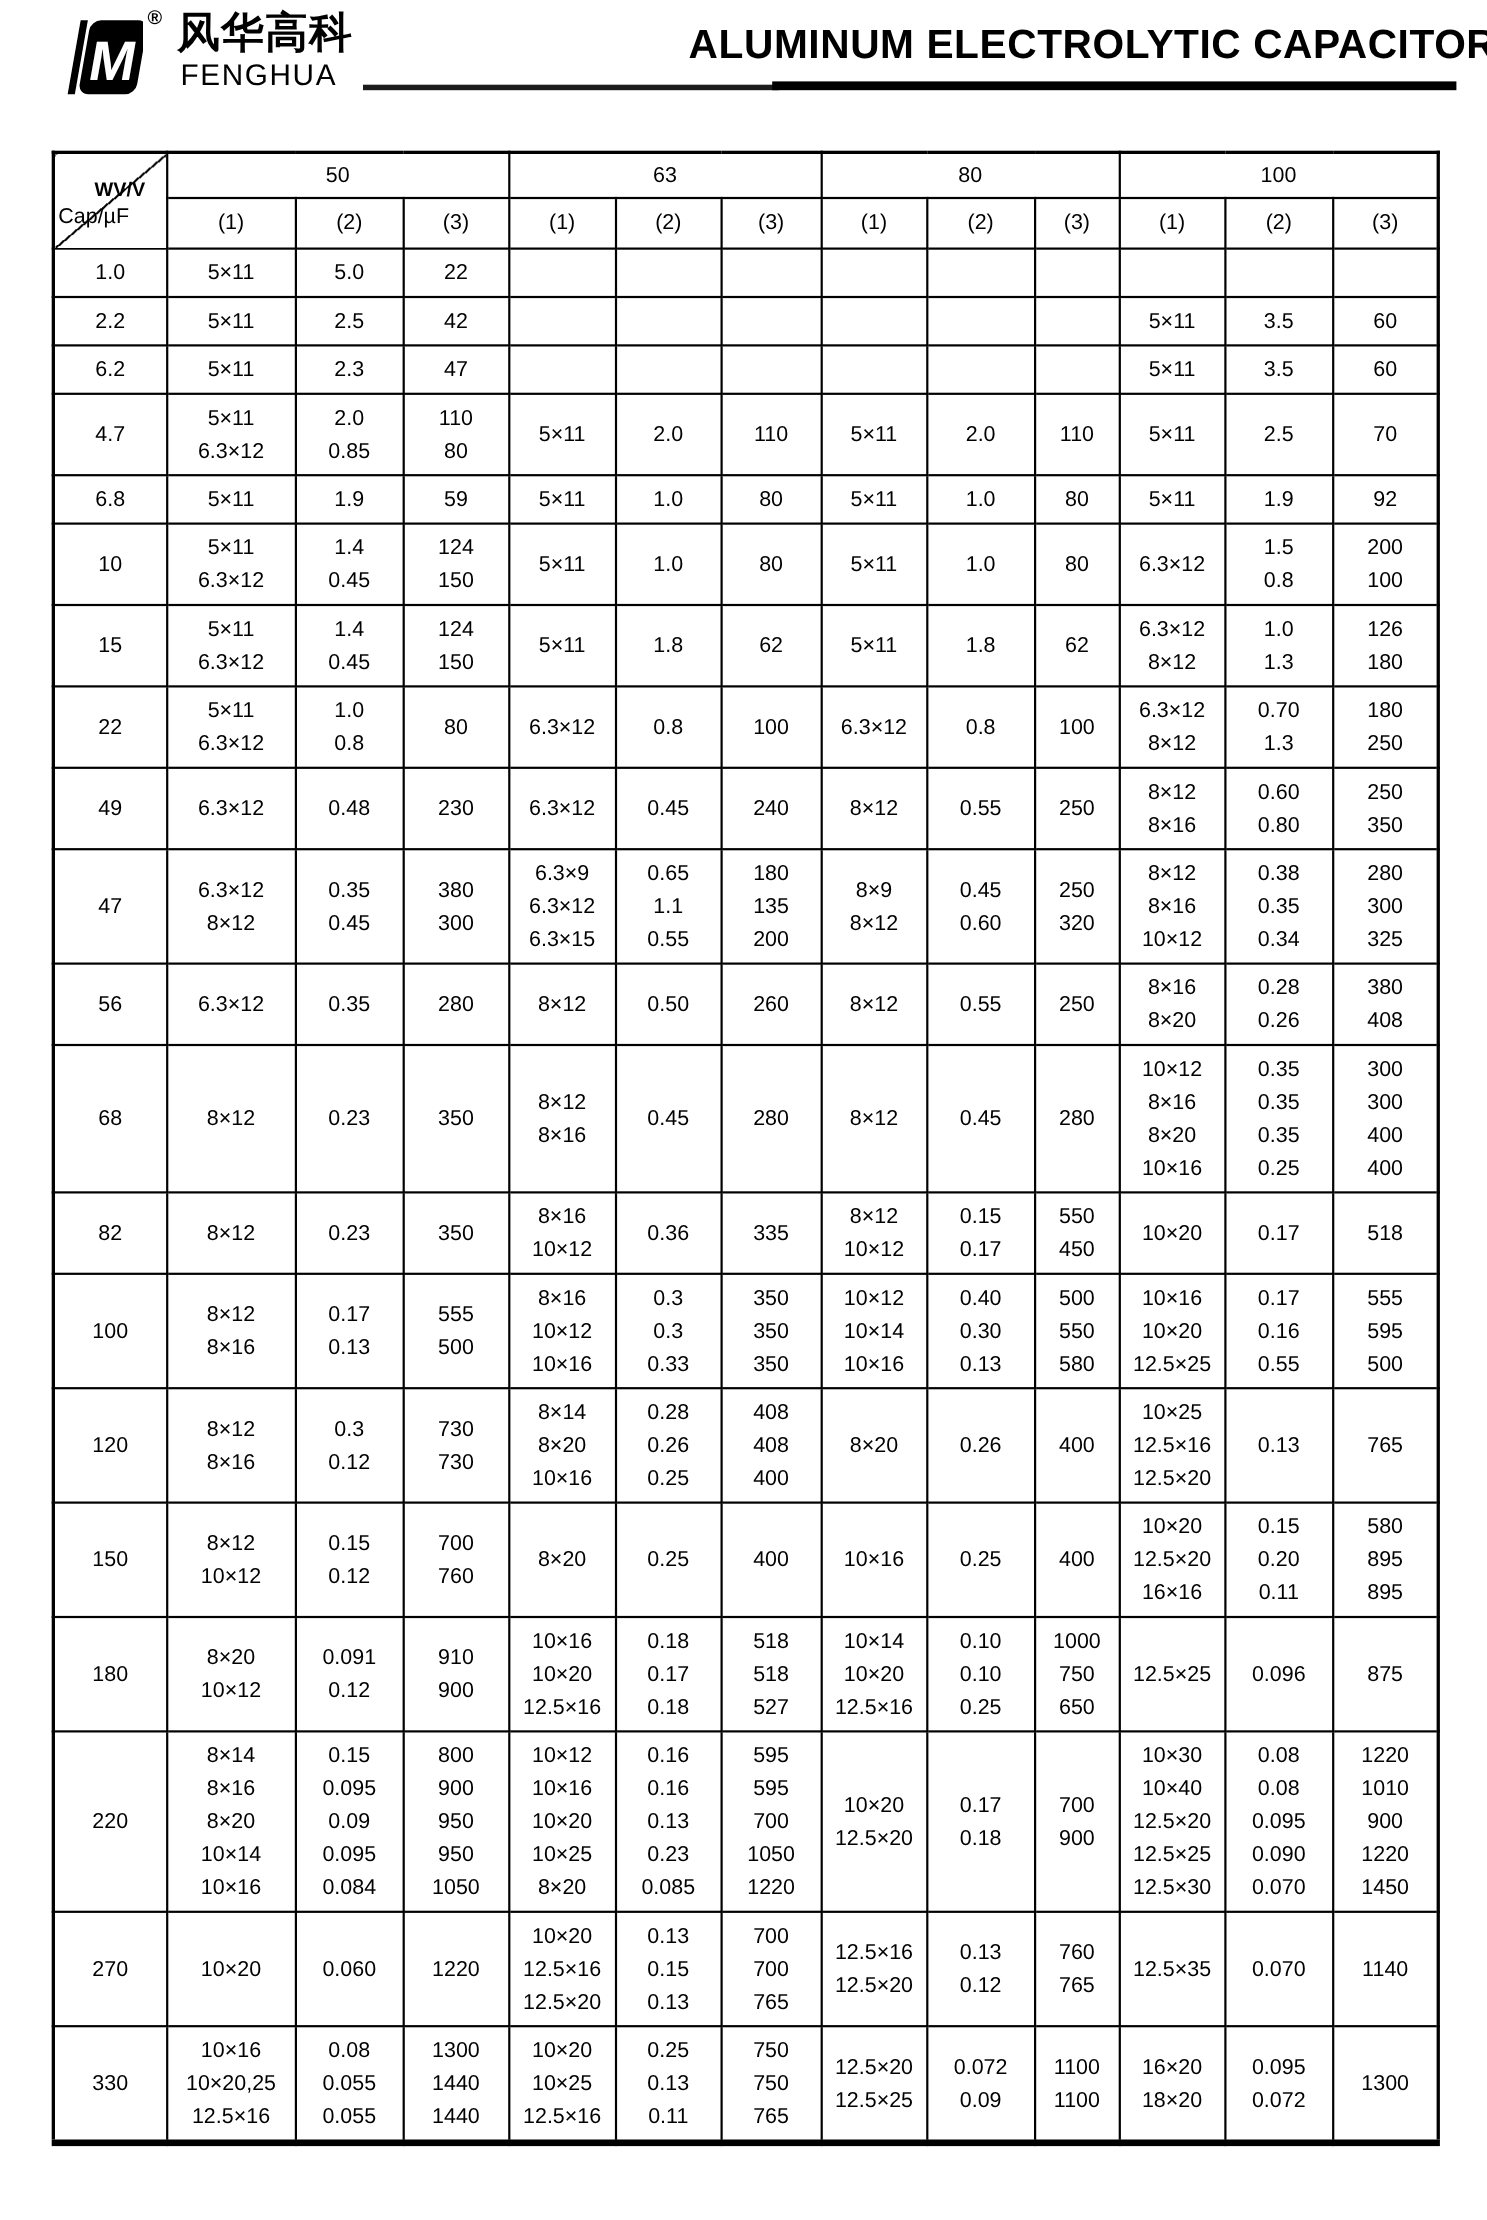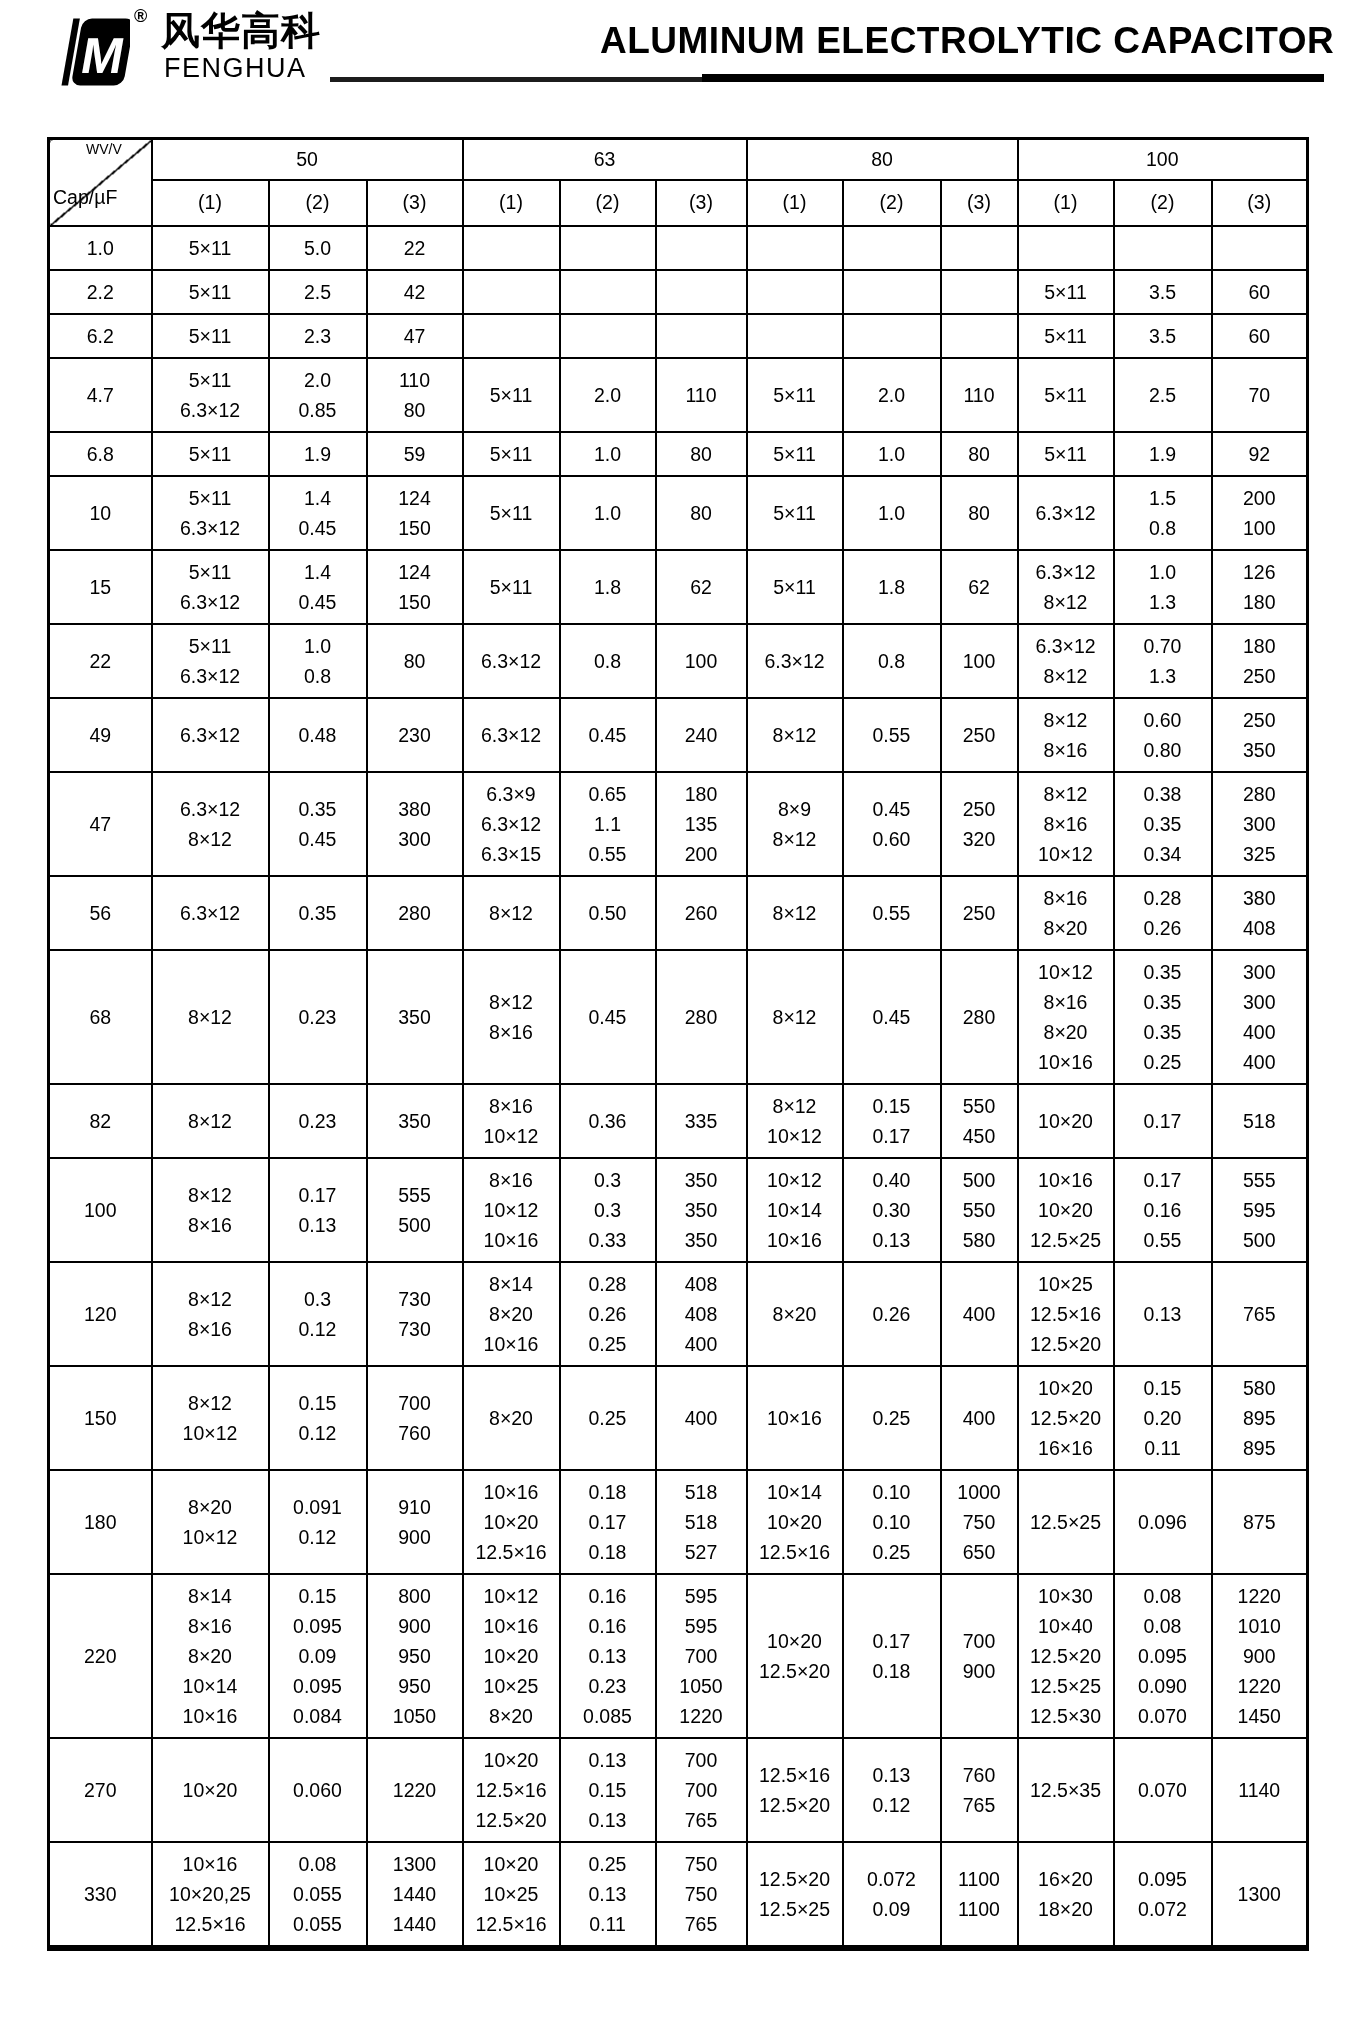--- a/index.html
+++ b/index.html
@@ -7,41 +7,41 @@
   body {
     width: 1352px; height: 2018px; position: relative;
     font-family: "Liberation Sans", "DejaVu Sans", sans-serif;
     color: #000;
   }
   .hdr { position: relative; height: 118px; }
   .logo-mark { position: absolute; left: 46px; top: 12px; }
   .reg-mark { position: absolute; left: 134px; top: 6px; font-size: 18px; font-weight: bold; }
   .logo-cn { position: absolute; left: 161px; top: 10px; font-size: 39px; font-weight: bold; letter-spacing: 1px; line-height: 1.1; }
   .logo-en { position: absolute; left: 164px; top: 54px; font-size: 27px; font-weight: normal; letter-spacing: 1.5px; line-height: 1.1; }
-  .page-title { position: absolute; left: 600px; top: 20px; width: 724px; margin: 0; text-align: center; font-size: 37px; font-weight: bold; letter-spacing: 0.5px; white-space: nowrap; }
+  .page-title { position: absolute; left: 626px; top: 20px; width: 724px; margin: 0; text-align: center; font-size: 37px; font-weight: bold; letter-spacing: 0.5px; white-space: nowrap; }
   .rule-left  { position: absolute; left: 330px; top: 77px; width: 378px; height: 5px; background: #1c1c1c; }
   .rule-right { position: absolute; left: 702px; top: 74px; width: 622px; height: 8px; background: #000; }
 
   table.cap-table {
     border-collapse: collapse; table-layout: fixed; width: 1260px;
     margin: 19px 0 0 47px;
     border: 3px solid #000; border-bottom: 6px solid #000;
   }
   .cap-table th, .cap-table td {
     border: 2px solid #000; text-align: center; vertical-align: middle;
     font-weight: normal; font-size: 19.5px; padding: 6px 2px;
     line-height: 30px; white-space: pre-line; overflow: hidden;
   }
   thead tr.group-row th { height: 41px; padding: 2px; line-height: normal; }
   thead tr.sub-row th   { height: 46px; padding: 2px; line-height: normal; }
   th.corner-cell {
     position: relative; padding: 0;
     background: linear-gradient(to bottom right, #fff 49.3%, #000 49.3%, #000 50.7%, #fff 50.7%);
   }
-  .corner-wv  { position: absolute; top: 1px;  left: 36px; font-size: 14px; line-height: 1.2; }
+  .corner-wv  { position: absolute; top: 22px;  left: 36px; font-size: 18px; line-height: 1.2; font-weight: bold; }
   .corner-cap { position: absolute; bottom: 15px; left: 3px; font-size: 19.5px; line-height: 1.2; }
 </style>
 </head>
 <body>
 
 <div class="page">
 
   <header class="hdr">
     <div>
       <svg class="logo-mark" width="84" height="80" viewBox="0 0 90 80" aria-hidden="true">

